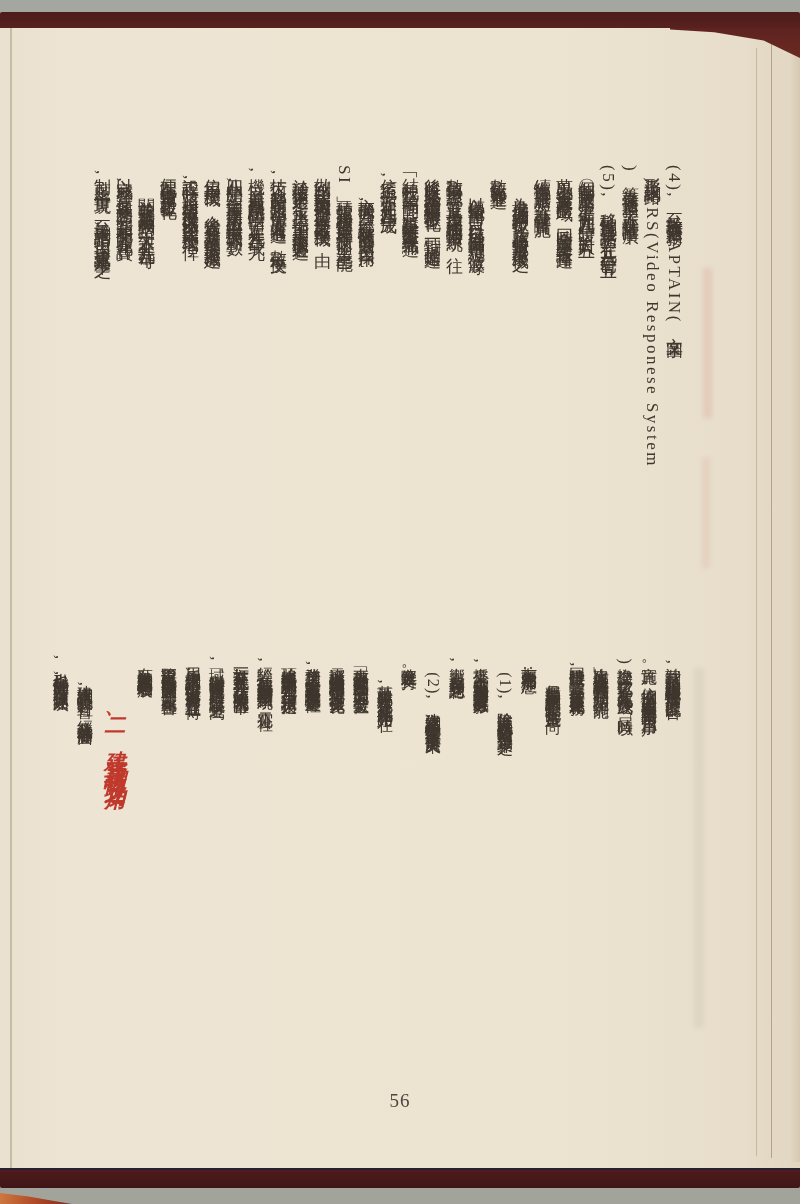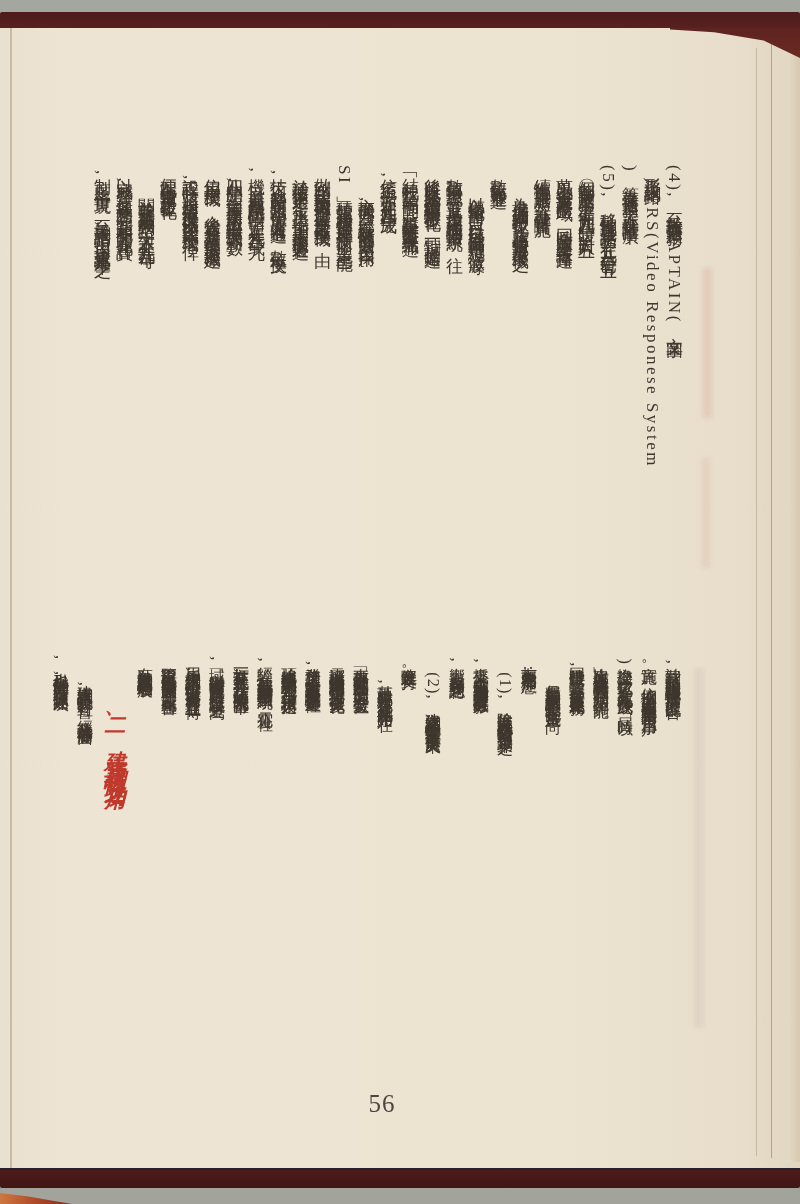--- a/index.html
+++ b/index.html
@@ -58,22 +58,22 @@
     font-size:16px;line-height:24px;letter-spacing:1.2px;
     writing-mode:vertical-rl;text-orientation:mixed;position:absolute;
   }
   .lower-block .part{white-space:pre-line;color:#3f372e;}
   .section-heading{
     padding-top:48px;margin:0 3px;
     color:#c0392d;font-size:21px;line-height:30px;letter-spacing:5px;
     font-weight:bold;font-style:italic;white-space:nowrap;
   }
   .page-number{
-    position:absolute;top:1062px;left:332px;width:100px;
-    text-align:center;font-size:25px;color:#4d463f;letter-spacing:1px;
+    position:absolute;top:1062px;left:350px;width:100px;
+    text-align:center;font-size:19px;color:#4d463f;letter-spacing:1px;
   }
 </style>
 </head>
 <body>
 
 <div class="cover"></div>
 
 <div class="page">
   <div class="edge-right-shade"></div>
   <div class="edge-line r1"></div>

